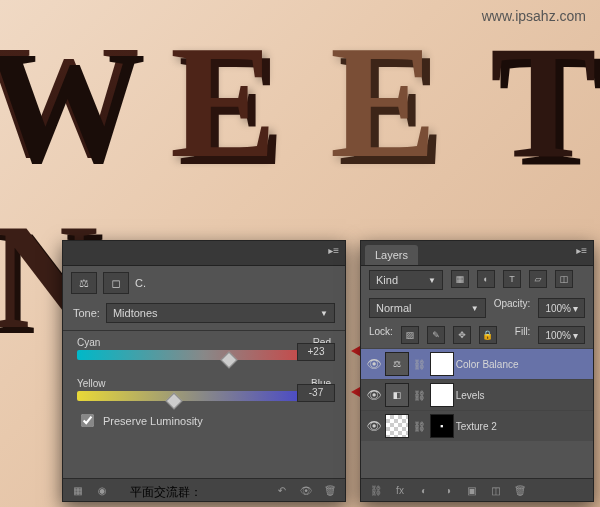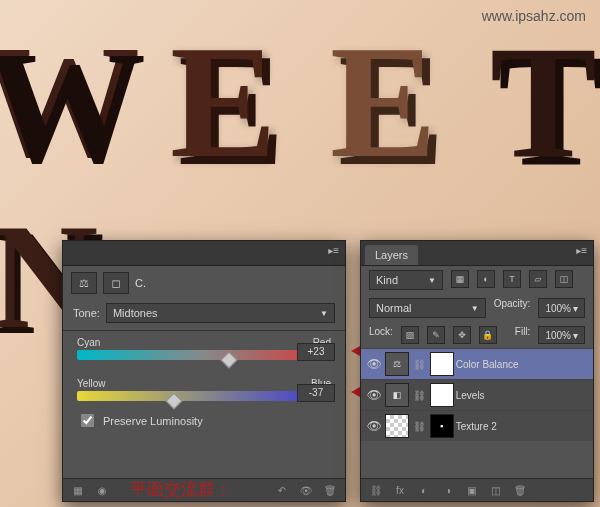--- a/index.html
+++ b/index.html
@@ -46,21 +46,21 @@
 .layer{display:flex;align-items:center;height:30px;padding:0 4px;border-top:1px solid #444;background:#4a4a4a}
 .layer.sel-layer{background:#6772a8}
 .eye{width:18px;text-align:center;font-size:12px;color:#ccc}
 .thumb{width:22px;height:22px;background:#fff;border:1px solid #222;margin:0 2px;display:inline-flex;align-items:center;justify-content:center;font-size:9px;color:#333}
 .thumb.adj{background:#555;color:#ddd}
 .thumb.tex{background:repeating-conic-gradient(#ccc 0 25%,#fff 0 50%) 0 0/8px 8px}
 .thumb.blk{background:#000;color:#fff}
 .lname{font-size:10px;}
 .link{font-size:10px;color:#aaa;margin:0 2px}
 .watermark{position:absolute;top:8px;right:14px;font-size:14px;color:#555;font-family:Arial}
-.bottomtxt{position:absolute;bottom:6px;left:130px;font-size:17px;color:#b91c1c}
+.bottomtxt{position:absolute;bottom:6px;left:130px;font-size:12px;color:#000000}
 .divv{height:1px;background:#333;margin:4px 0}
 </style>
 </head>
 <body>
 
 <div class="letters">
   <div class="letter w">W</div>
   <div class="letter e1">E</div>
   <div class="letter e2">E</div>
   <div class="letter t">T</div>

